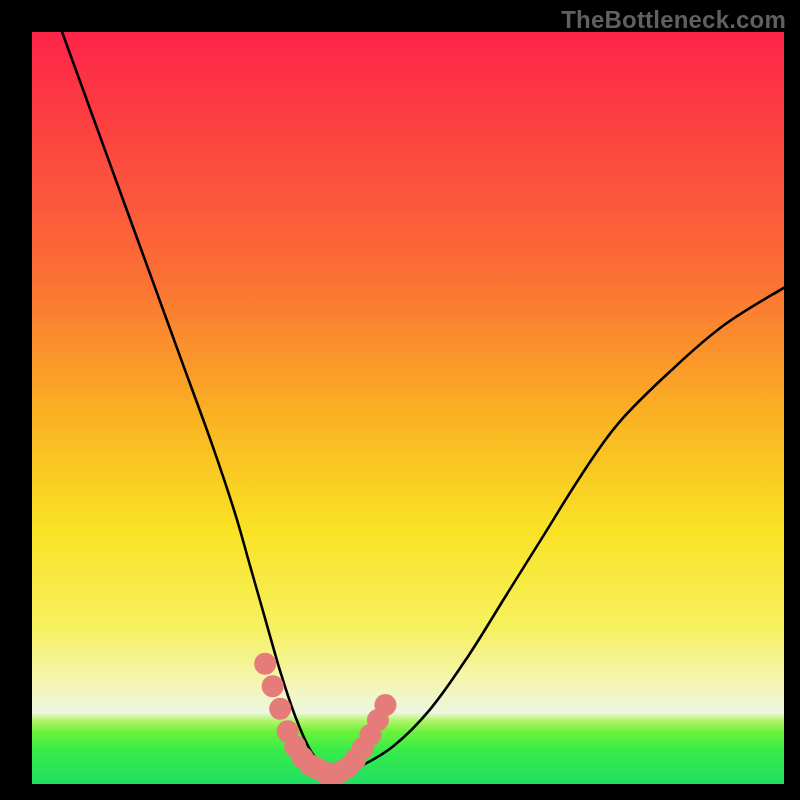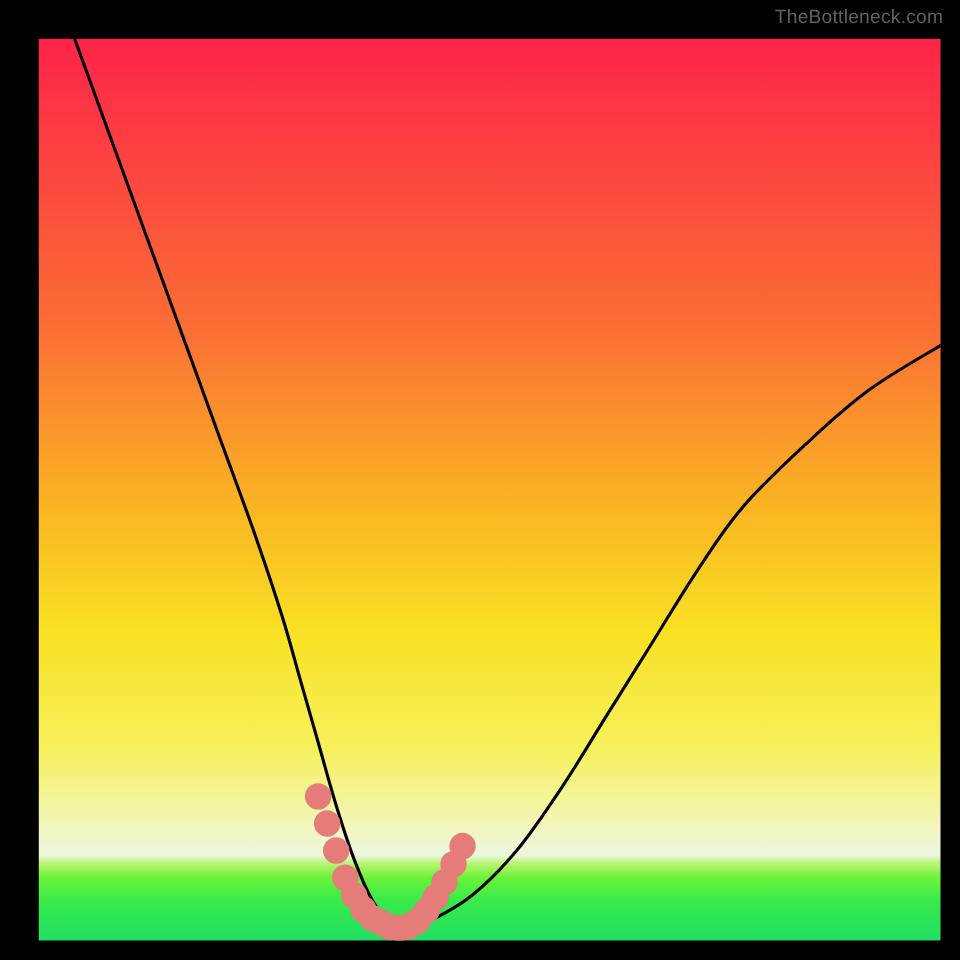--- a/index.html
+++ b/index.html
@@ -32,22 +32,22 @@
     left: 0;
     top: 0;
     width: 100%;
     height: 100%;
   }
   .watermark {
     position: absolute;
     top: 6px;
     right: 14px;
     color: #606060;
-    font-size: 16px;
-    font-weight: 400;
+    font-size: 24px;
+    font-weight: 700;
     letter-spacing: 0.2px;
   }
   svg.curve {
     position: absolute;
     left: 0;
     top: 0;
     width: 100%;
     height: 100%;
   }
 </style>

